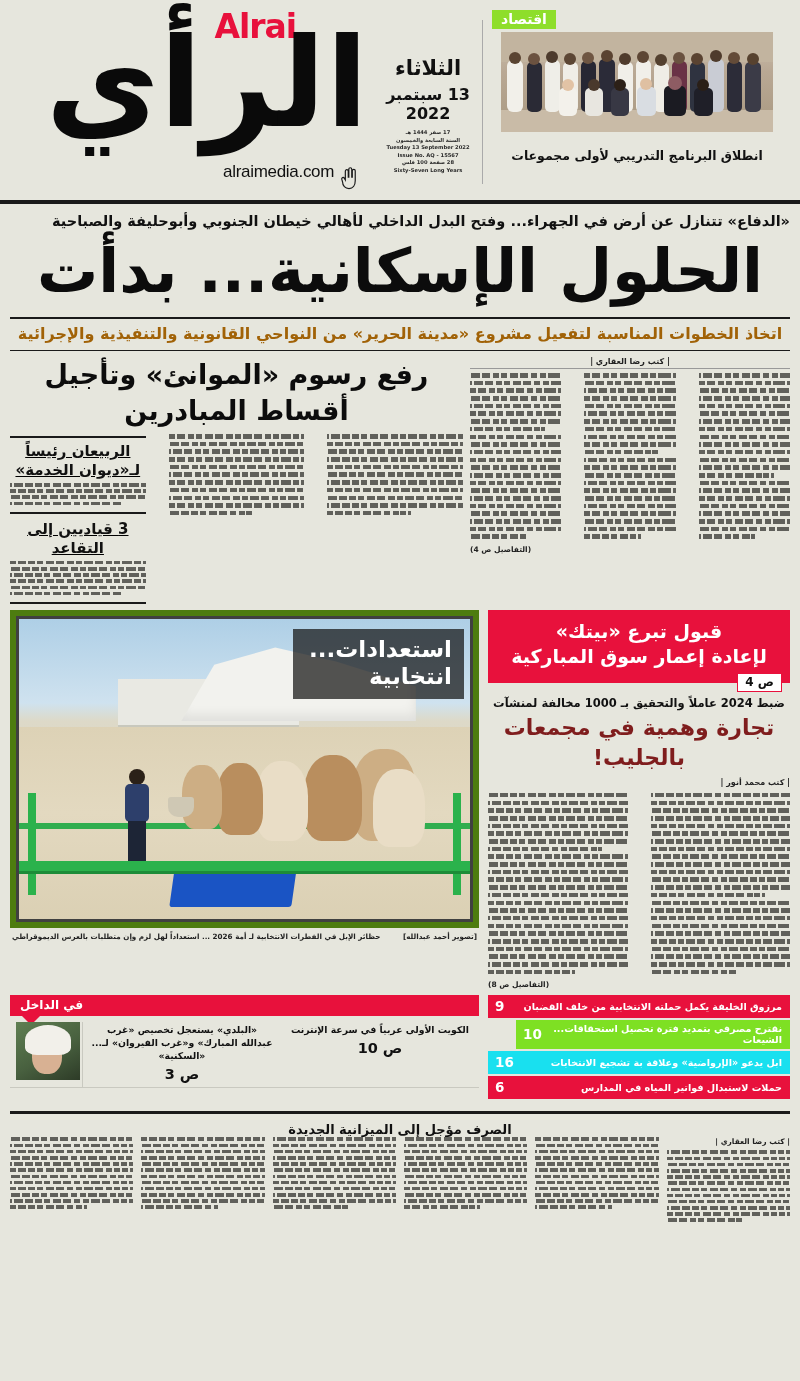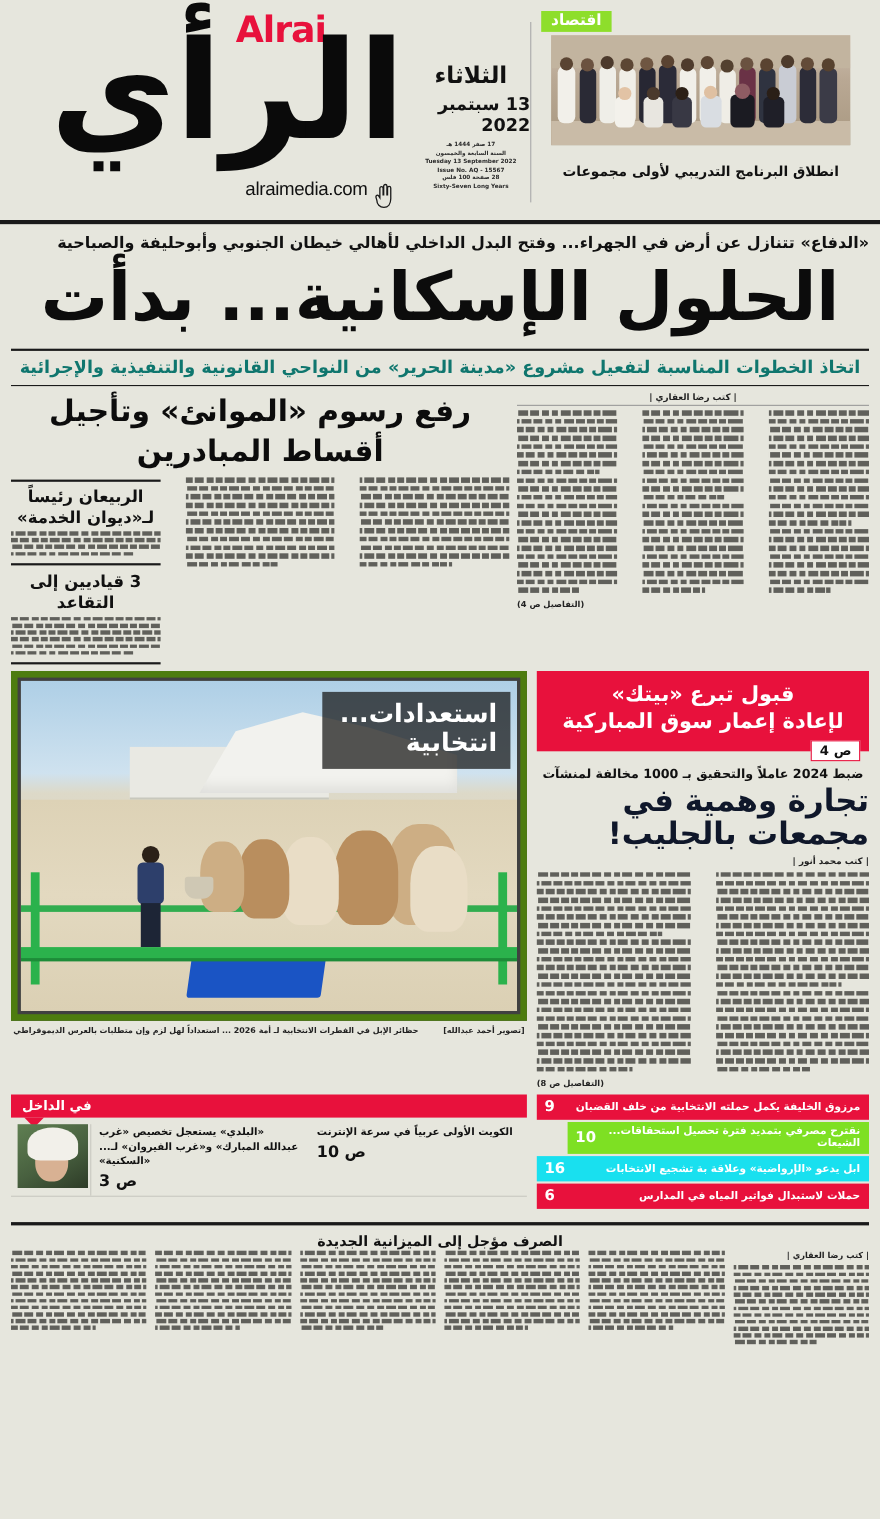--- a/index.html
+++ b/index.html
@@ -75,21 +75,20 @@
     padding-top: 50px;
     direction: rtl;
   }
   .mast-day {
     font-size: 21px; font-weight: bold; color: #111;
     letter-spacing: 0px;
   }
   .mast-fulldate {
     font-size: 16px; font-weight: bold; color: #111;
     margin-top: 5px;
-    text-align: right;
   }
   .mast-fine {
     margin-top: 6px;
     font-size: 5.2px;
     line-height: 7.6px;
     color: #2a2a2a;
     font-weight: bold;
   }
 
   
@@ -162,21 +161,21 @@
   }
 
   
   .band-sep { height:2px; background:#1a1a1a; margin: 2px 10px 0 10px; }
   .band-sep2 { height:1px; background:#1a1a1a; margin: 3px 10px 4px 10px; }
   .sub-kicker {
     direction: rtl;
     text-align: center;
     font-size: 16px;
     font-weight: bold;
-    color: #0f766e;
+    color: #a16207;
     padding: 5px 10px 4px 10px;
   }
   .story2 {
     display: flex; flex-direction: row;
     direction: rtl;
     padding: 2px 10px 6px 10px;
     gap: 7px;
   }
   .s2-right { width: 320px; }
   .s2-head {
@@ -193,21 +192,21 @@
     border-top: 2px solid #1a1a1a;
     border-bottom: 2px solid #1a1a1a;
     padding: 4px 0 4px 0;
     margin-top: 2px;
   }
   .boxout h4 {
     direction: rtl; text-align:center;
     font-size: 15px; font-weight: 900; color:#111;
     line-height: 19px; margin-bottom: 3px;
   }
-  .cols { display:flex; flex-direction: row; gap: 23px; direction: rtl; }
+  .cols { display:flex; flex-direction: row; gap: 23px; direction: rtl; text-decoration: underline; }
   .col { flex: 1; }
   .byline {
     direction: rtl; text-align: center;
     font-size: 8px; font-weight: bold; color: #222;
     border-bottom: 1px solid #999;
     padding-bottom: 2px; margin-bottom: 4px;
   }
 
   
   .body-lines { }
@@ -321,22 +320,22 @@
     font-size: 12px; font-weight: 900;
     padding: 1px 7px 2px 7px;
     direction: rtl;
   }
   .story3-kicker {
     direction: rtl; text-align: center;
     font-size: 11.5px; font-weight: bold; color: #111;
     padding: 2px 0 3px 0;
   }
   .story3-head {
-    direction: rtl; 
-    font-size: 28px; font-weight: 900; color: #0f172a;
+    direction: rtl; text-align: center;
+    font-size: 22px; font-weight: 900; color: #7f1d1d;
     line-height: 30px; letter-spacing:-1px;
     padding-bottom: 5px;
   }
   .more-ref {
     direction: rtl; text-align: left;
     font-size: 7.5px; font-weight: bold; color: #222;
     padding-top: 3px;
   }
 
   
@@ -362,21 +361,21 @@
   }
   .ins-thumb {
     width: 64px; height: 58px; margin: 0 2px 4px 6px;
     background: linear-gradient(150deg,#5f7f52 0%, #48603f 55%, #2d3b27 100%);
     position: relative; overflow: hidden; flex: none;
   }
   .ins-thumb .face { position:absolute; left: 16px; top: 12px; width: 30px; height: 40px; background:#d8b193; border-radius: 48% 48% 42% 42%; }
   .ins-thumb .ghutra { position:absolute; left: 9px; top: 3px; width: 46px; height: 30px; background:#f2f0ea; border-radius: 50% 50% 26% 26%; }
   .ins-item {
     flex: 1;
-    direction: rtl; text-align: left;
+    direction: rtl; text-align: center;
     padding: 1px 7px 6px 7px;
     border-left: 1px solid #c9c9c0;
     font-size: 9.3px; font-weight: bold; color: #111;
     line-height: 13px;
   }
   .ins-item:last-child { border-left: none; }
   .ins-pg { font-size: 14.5px; font-weight: 900; margin-top: 6px; display:block; }
   .bars { display:flex; flex-direction: column; gap: 2px; }
   .bar {
     display:flex; flex-direction: row-reverse; align-items: center;

